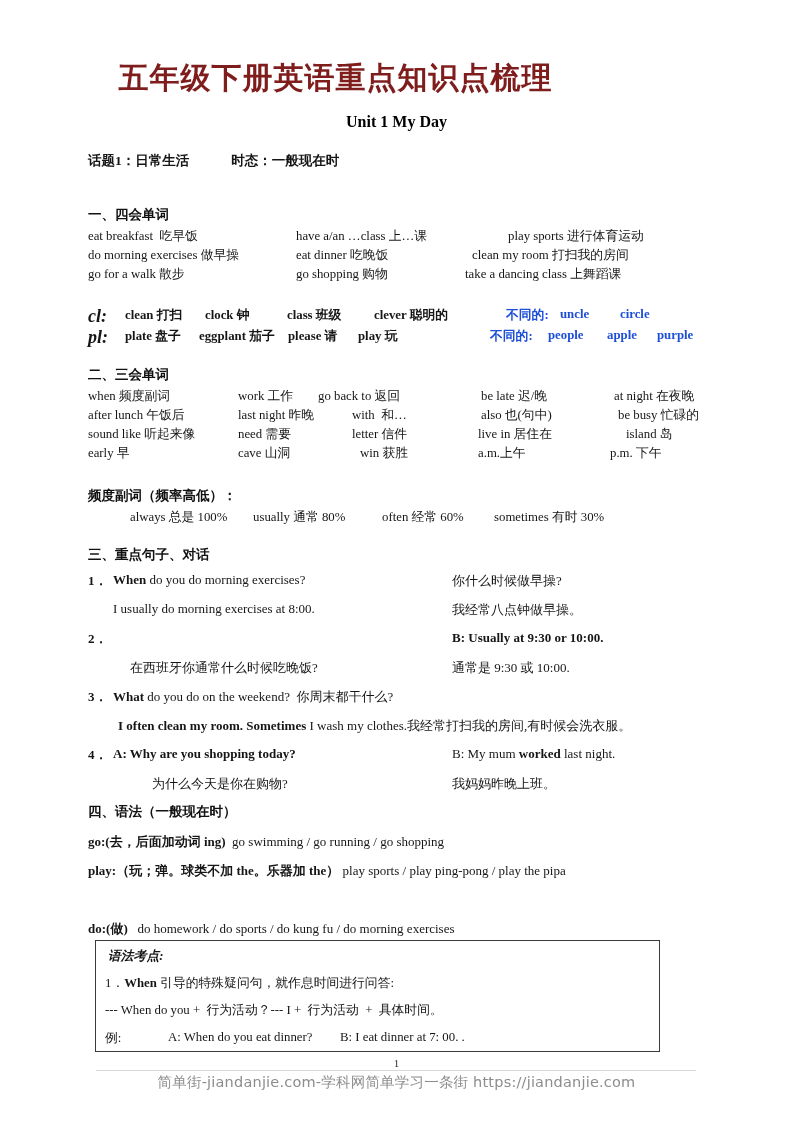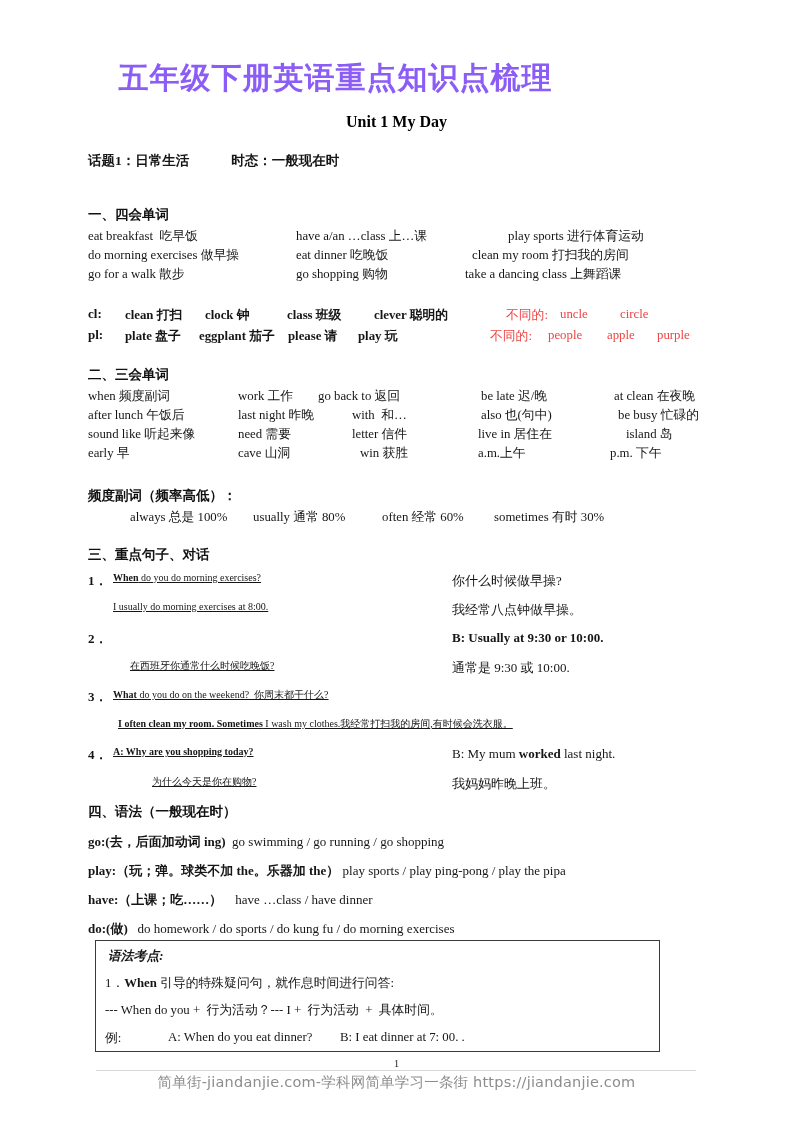--- a/index.html
+++ b/index.html
@@ -25,21 +25,21 @@
   
   .doc-title {
     position: absolute;
     left: 0; top: 58px;
     width: 671px;
     text-align: center;
     font-family: Liberation Sans, sans-serif;
     font-weight: bold;
     font-size: 30px;
     letter-spacing: 1px;
-    color: #8b5cf6;
+    color: #7f1d1d;
   }
   .unit-title {
     position: absolute;
     left: 0; top: 113px;
     width: 793px;
     text-align: center;
     font-weight: bold;
     font-size: 16px;
     color: #000;
   }
@@ -54,47 +54,47 @@
 
   
   .sec-h {
     position: absolute;
     left: 88px;
     font-size: 13.5px;
     font-weight: bold;
     color: #111;
   }
   .bold { font-weight: bold; }
-  .red { color: #ef4444; font-weight: normal; }
+  .red { color: #1d4ed8; font-weight: bold; }
 
   
   .cell {
     position: absolute;
     font-size: 12.8px;
     white-space: pre;
   }
 
   
   .clpl-label {
     position: absolute;
     font-weight: bold;
-    font-size: 13px;
+    font-size: 18px;
+    font-style: italic;
   }
 
   
   .snum {
     position: absolute;
     font-size: 13px;
     font-weight: bold;
   }
   .sen-en {
     position: absolute;
-    font-size: 10px;
-    white-space: pre;
-    text-decoration: underline;
+    font-size: 13px;
+    white-space: pre;
   }
   .sen-cn {
     position: absolute;
     font-size: 13px;
     white-space: pre;
   }
 
   
   .gram {
     position: absolute;
@@ -195,21 +195,21 @@
   <div class="cell red" style="left:548px; top:328px;">people</div>
   <div class="cell red" style="left:607px; top:328px;">apple</div>
   <div class="cell red" style="left:657px; top:328px;">purple</div>
 
   <div class="sec-h" style="top:366px;">二、三会单词</div>
 
   <div class="cell" style="left:88px;  top:388px;">when 频度副词</div>
   <div class="cell" style="left:238px; top:388px;">work 工作</div>
   <div class="cell" style="left:318px; top:388px;">go back to 返回</div>
   <div class="cell" style="left:481px; top:388px;">be late 迟/晚</div>
-  <div class="cell" style="left:614px; top:388px;">at clean 在夜晚</div>
+  <div class="cell" style="left:614px; top:388px;">at night 在夜晚</div>
 
   <div class="cell" style="left:88px;  top:407px;">after lunch 午饭后</div>
   <div class="cell" style="left:238px; top:407px;">last night 昨晚</div>
   <div class="cell" style="left:352px; top:407px;">with  和…</div>
   <div class="cell" style="left:481px; top:407px;">also 也(句中)</div>
   <div class="cell" style="left:618px; top:407px;">be busy 忙碌的</div>
 
   <div class="cell" style="left:88px;  top:426px;">sound like 听起来像</div>
   <div class="cell" style="left:238px; top:426px;">need 需要</div>
   <div class="cell" style="left:352px; top:426px;">letter 信件</div>
@@ -250,21 +250,20 @@
   <div class="sen-cn" style="left:452px; top:746px;">B: My mum <b>worked</b> last night.</div>
   <div class="sen-en" style="left:152px; top:775px;">为什么今天是你在购物?</div>
   <div class="sen-cn" style="left:452px; top:775px;">我妈妈昨晚上班。</div>
 
   <div class="sec-h" style="top:803px;">四、语法（一般现在时）</div>
 
   <div class="gram" style="left:88px; top:833px;"><span>go:</span><span>(去，后面加动词 ing)</span><span>  </span><span class="light">go swimming / go running / go shopping</span></div>
 
   <div class="gram" style="left:88px; top:862px;"><span>play:</span><span>（玩；弹。球类不加 the。乐器加 the）</span><span> </span><span class="light">play sports / play ping-pong / play the pipa</span></div>
 
-  <div class="gram" style="left:88px; top:891px;"><span>have:</span><span>（上课；吃……）</span><span>    </span><span class="light">have …class / have dinner</span></div>
 
   <div class="gram" style="left:88px; top:920px;"><span>do:</span><span>(做)</span><span>   </span><span class="light">do homework / do sports / do kung fu / do morning exercises</span></div>
 
   <div class="note-box"></div>
   <div class="note-line note-title" style="left:108px; top:948px;">语法考点:</div>
   <div class="note-line" style="left:105px; top:975px;"><span>1．</span><span class="bold">When</span><span> 引导的特殊疑问句，就作息时间进行问答:</span></div>
   <div class="note-line" style="left:105px; top:1002px;">--- When do you +  行为活动？--- I +  行为活动  +  具体时间。</div>
   <div class="note-line" style="left:105px; top:1030px;">例:</div>
   <div class="note-line" style="left:168px; top:1030px;">A: When do you eat dinner?</div>
   <div class="note-line" style="left:340px; top:1030px;">B: I eat dinner at 7: 00. .</div>

